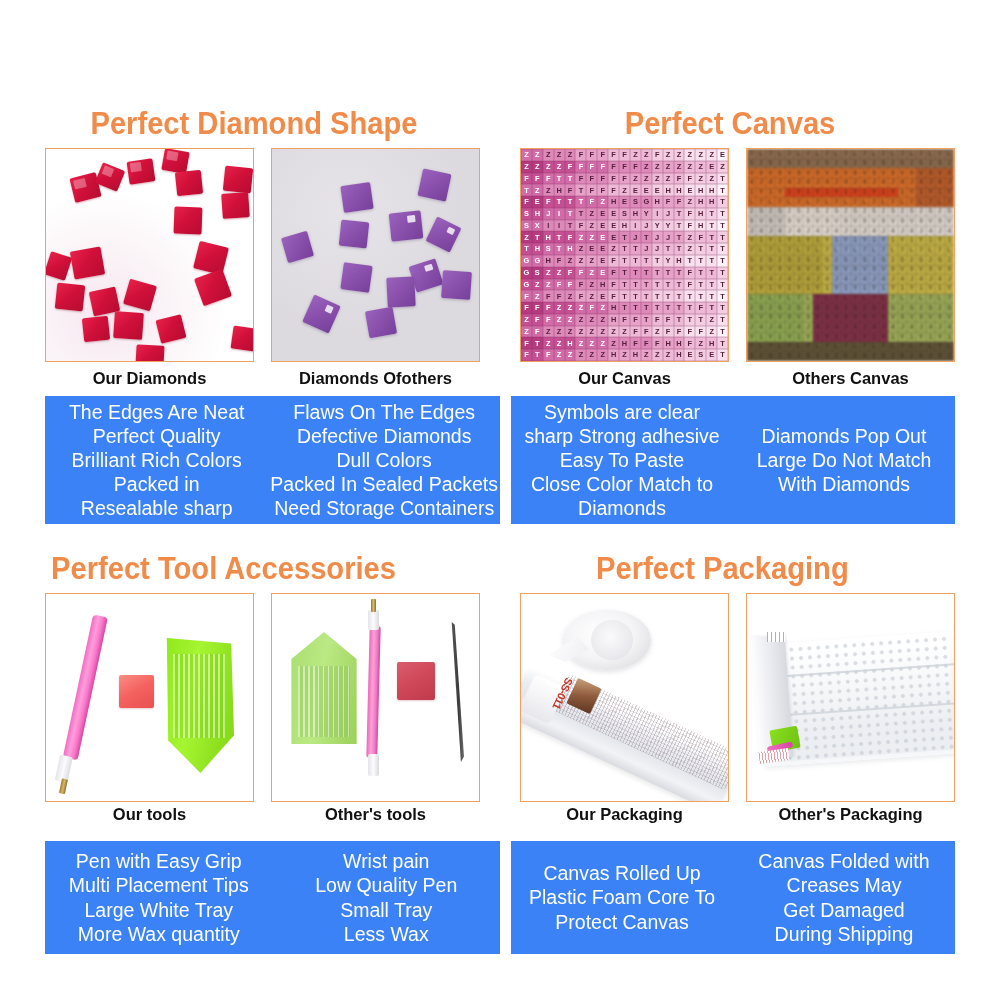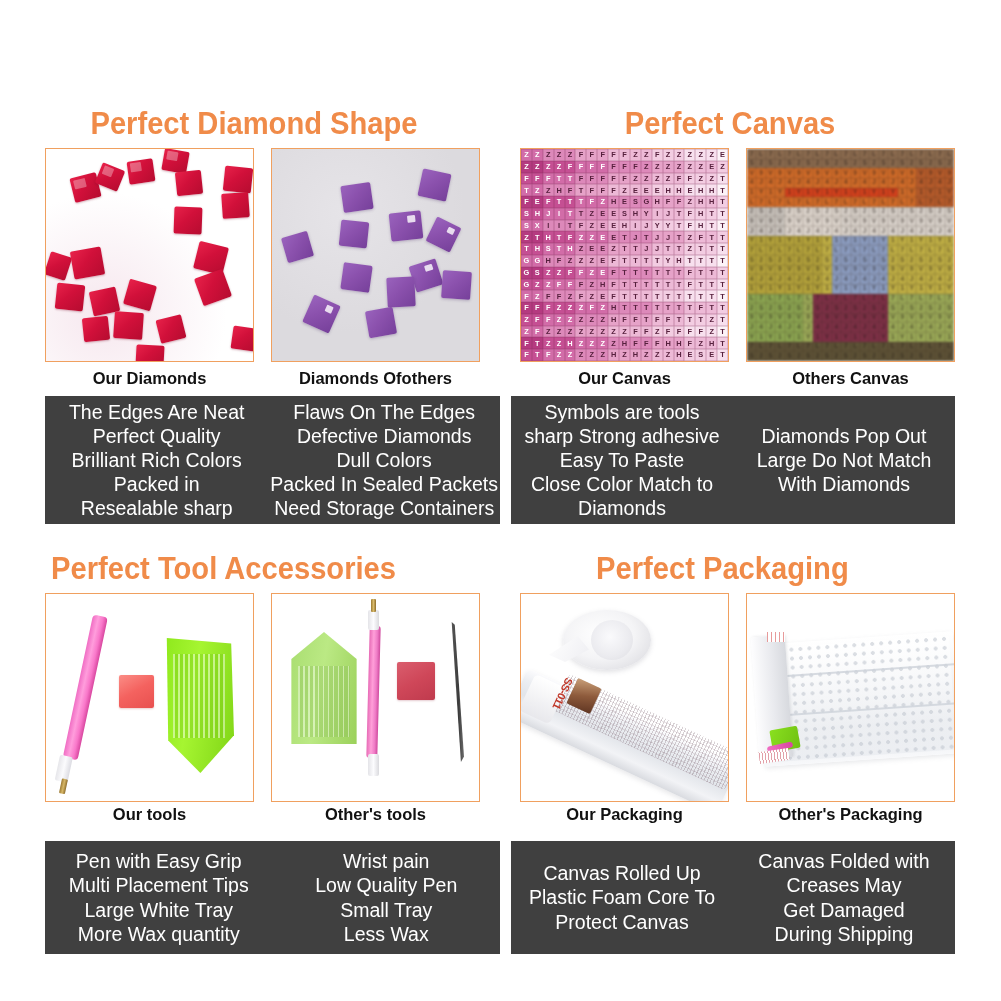--- a/index.html
+++ b/index.html
@@ -73,21 +73,21 @@
     font-weight: bold;
     color: #111111;
     text-align: center;
     white-space: nowrap;
     line-height: 1;
   }
 
   
   .textblock {
     position: absolute;
-    background: #404040;
+    background: #3b82f6;
     color: #ffffff;
     box-sizing: border-box;
     display: flex;
     flex-direction: row;
   }
   .tb-col {
     flex: 1 1 50%;
     display: flex;
     flex-direction: column;
     align-items: center;
@@ -1107,21 +1107,21 @@
       <span>Flaws On The Edges</span>
       <span>Defective Diamonds</span>
       <span>Dull Colors</span>
       <span>Packed In Sealed Packets</span>
       <span>Need Storage Containers</span>
     </div>
   </div>
 
   <div class="textblock" style="left:511px; top:396px; width:444px; height:128px;">
     <div class="tb-col">
-      <span>Symbols are tools</span>
+      <span>Symbols are clear</span>
       <span>sharp Strong adhesive</span>
       <span>Easy To Paste</span>
       <span>Close Color Match to</span>
       <span>Diamonds</span>
     </div>
     <div class="tb-col">
       <span>Diamonds Pop Out</span>
       <span>Large Do Not Match</span>
       <span>With Diamonds</span>
     </div>

